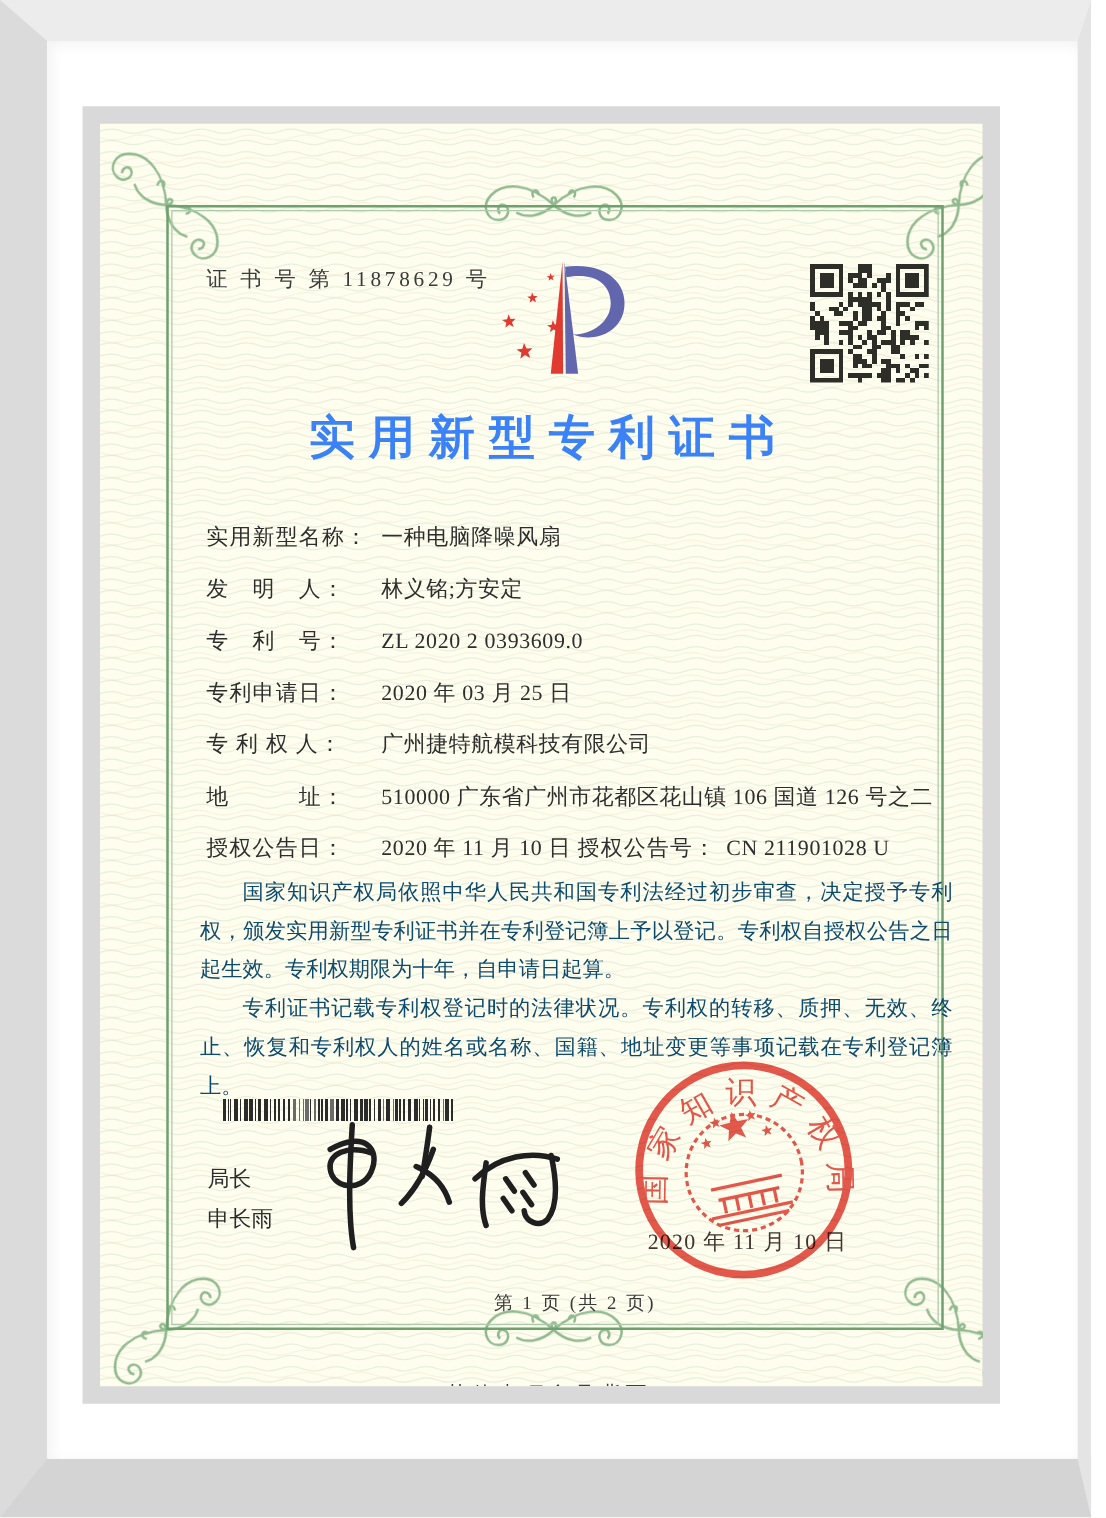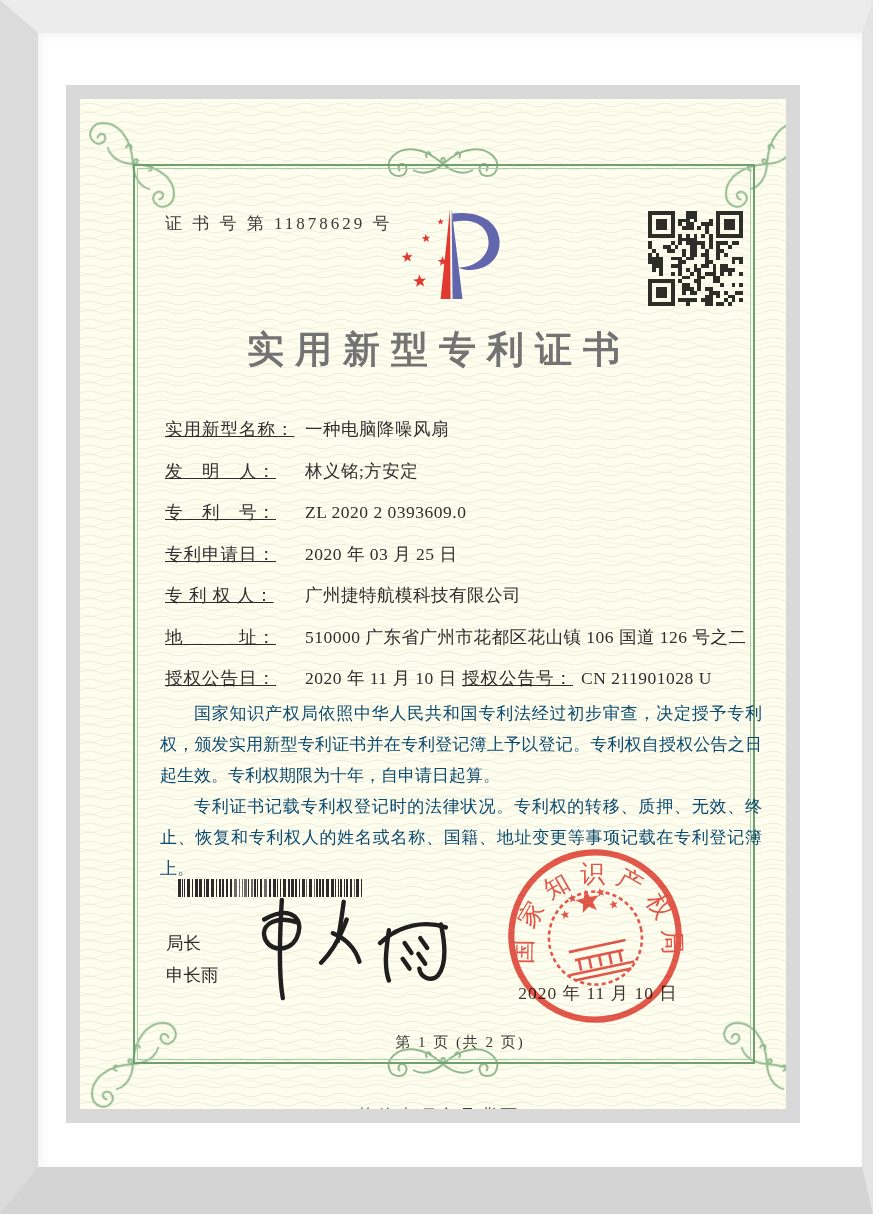--- a/index.html
+++ b/index.html
@@ -17,24 +17,24 @@
   .deco-svg{position:absolute;left:0;top:0;pointer-events:none;}
   
   .border-box{position:absolute;left:53px;top:65px;right:31px;bottom:45px;
     border:2.5px solid #6fa06f;}
   .border-box::after{content:"";position:absolute;inset:2px;border:1px solid #a8cba8;}
   
   .cert-no{position:absolute;left:85px;top:113px;font-size:17px;letter-spacing:3px;color:#3a3a3a;}
   .logo-wrap{position:absolute;left:312px;top:104px;width:116px;height:98px;}
   .qr-wrap{position:absolute;left:568px;top:112px;width:95px;height:95px;}
   .title{position:absolute;left:0;width:718px;top:226px;text-align:center;
-    font-size:37px;font-weight:bold;letter-spacing:11px;color:#737373;}
+    font-size:37px;font-weight:bold;letter-spacing:11px;color:#3b82f6;}
   .rows{position:absolute;left:85px;top:318px;width:600px;font-size:17.5px;color:#2e2e2e;}
   .row{position:relative;height:41.5px;line-height:24px;white-space:nowrap;}
-  .row .lbl{display:inline-block;min-width:140px;letter-spacing:1px;text-decoration:underline;}
+  .row .lbl{display:inline-block;min-width:140px;letter-spacing:1px;}
   .row .val{letter-spacing:.5px;}
   .pair-b{position:absolute;left:297px;top:0;}
   .pair-b .lbl{min-width:0;margin-right:8px;}
   .paras{position:absolute;left:80px;top:599px;width:602px;font-size:17px;
     line-height:31px;color:#0c4a6e;text-align:justify;}
   .paras p{margin:0;text-indent:2em;}
   .barcode-wrap{position:absolute;left:98px;top:779px;width:186px;height:20px;}
   .signer{position:absolute;left:86px;top:828px;font-size:17.5px;color:#2d2d2d;line-height:32px;}
   .signature-wrap{position:absolute;left:168px;top:793px;width:215px;height:110px;}
   .seal-date{position:absolute;left:428px;top:882px;width:180px;text-align:center;

